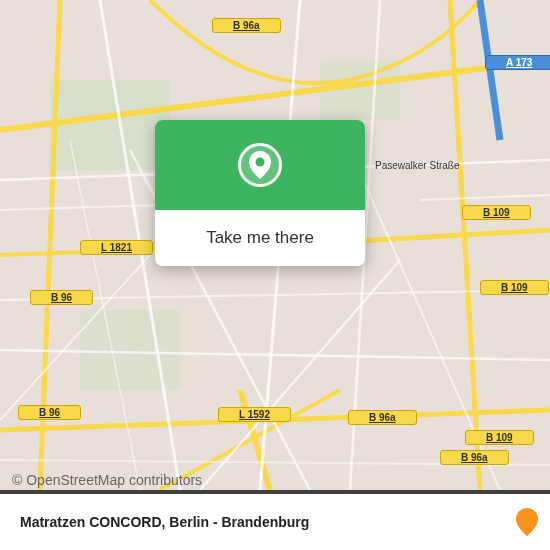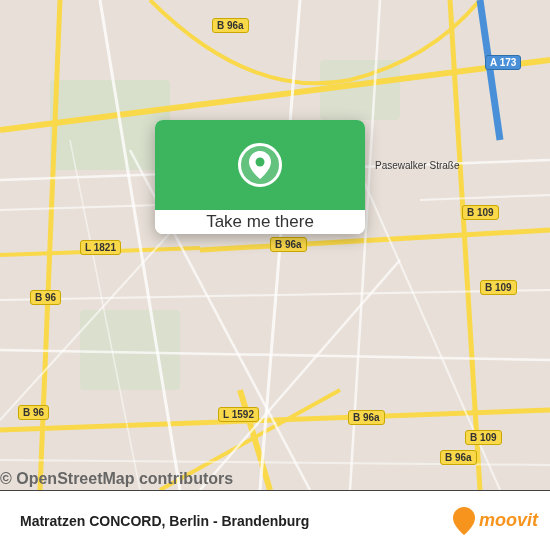--- a/index.html
+++ b/index.html
@@ -64,38 +64,38 @@
       display: flex;
       align-items: center;
       justify-content: center;
       background: rgba(255,255,255,0.2);
     }
 
     .popup-button {
       background: white;
       border: none;
       width: 100%;
-      padding: 2px 10px;
+      padding: 18px 10px;
       font-size: 17px;
       font-weight: 500;
       color: #333;
       cursor: pointer;
       text-align: center;
       display: block;
     }
 
     
     #bottom-bar {
       width: 550px;
       height: 60px;
       background: white;
       display: flex;
       align-items: center;
       padding: 0 12px;
-      border-top: 1px solid #404040;
+      border-top: 4px solid #404040;
       justify-content: space-between;
     }
 
     .bottom-title {
       font-size: 14px;
       font-weight: 600;
       color: #222;
       flex: 1;
       padding-left: 8px;
     }
@@ -115,37 +115,37 @@
 
     
     .road-label {
       position: absolute;
       font-size: 10px;
       font-weight: 600;
       color: #333;
       background: #f9d84a;
       border: 1px solid #c8a800;
       border-radius: 3px;
-      padding: 1px 4px;
+      padding: 1px 20px;
       white-space: nowrap;
+      text-decoration: underline;
     }
 
     .blue-label {
       background: #4a90d9;
       color: white;
       border-color: #2d6fa8;
     }
 
     .osm-credit {
-      font-size: 16px;
+      font-size: 14px;
       color: #666;
       position: absolute;
       bottom: 2px;
-      left: 0;
-      font-weight: bold;
+      left: 12px;
     }
   </style>
 </head>
 <body>
 
 <div id="map-container">
   <div class="map-bg"></div>
 
   <svg class="map-svg" viewBox="0 0 550 490">
 
@@ -220,15 +220,14 @@
 
   <div class="osm-credit">© OpenStreetMap contributors</div>
 </div>
 
 <div id="bottom-bar">
   <div class="bottom-title">Matratzen CONCORD, Berlin - Brandenburg</div>
   <div class="moovit-logo">
     <svg width="22" height="28" viewBox="0 0 22 28">
       <path d="M11 0C4.925 0 0 4.925 0 11c0 8.25 11 17 11 17s11-8.75 11-17C22 4.925 17.075 0 11 0z" fill="#f7941d"></path>
     </svg>
-    <span class="moovit-text">moovit</span>
   </div>
 </div>
 
 </body></html>

